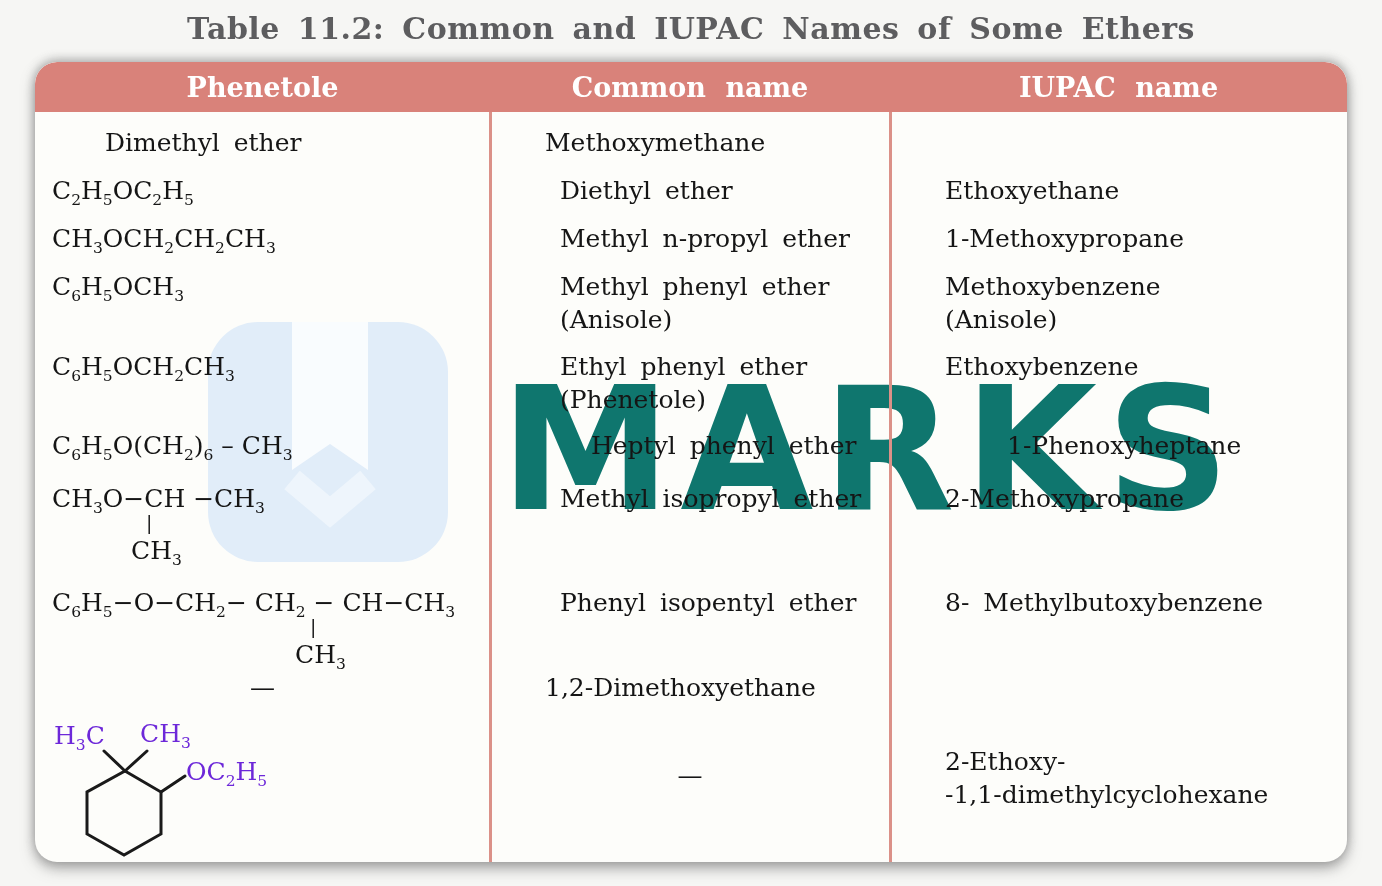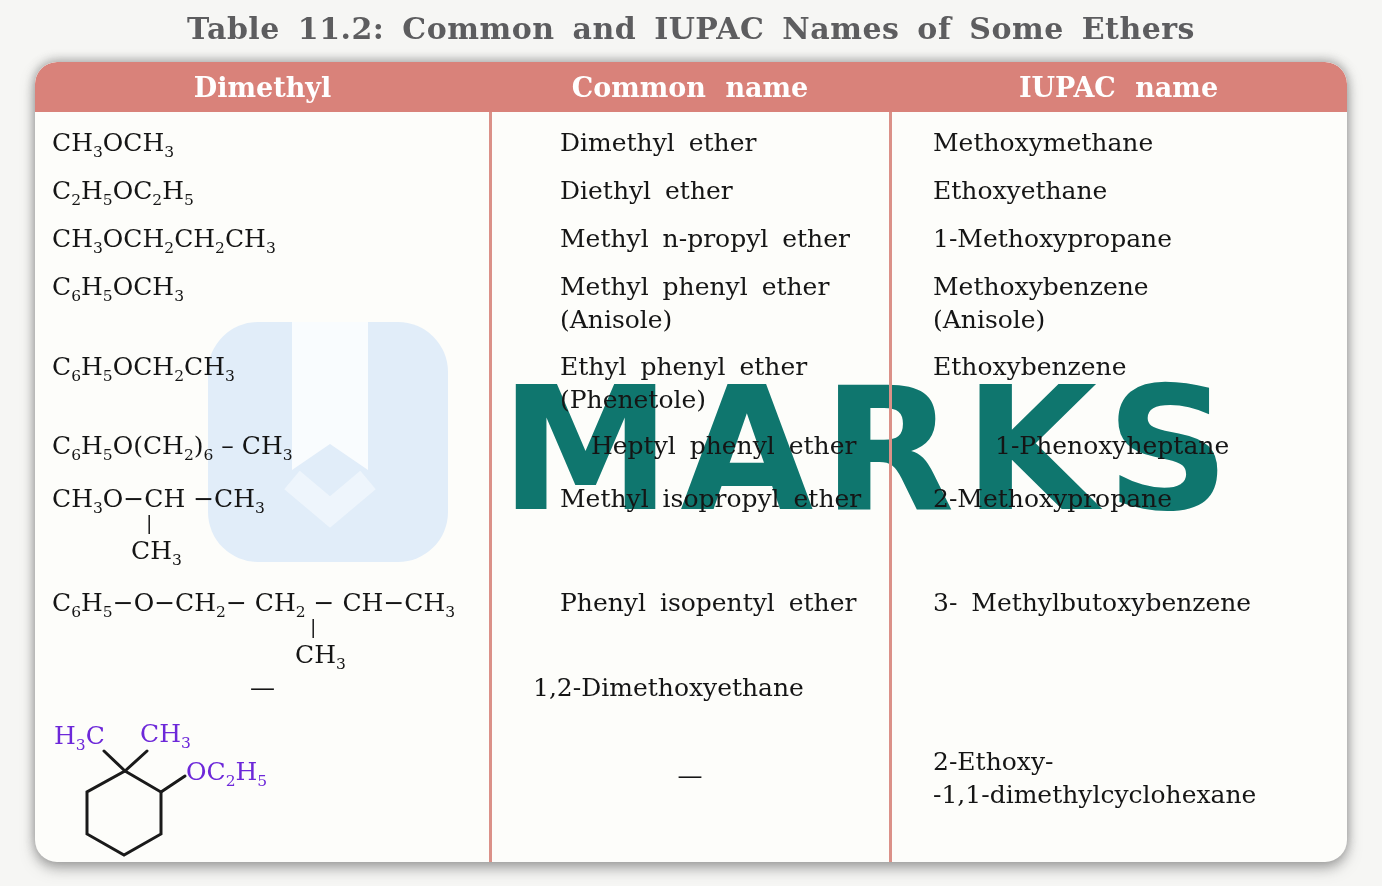--- a/index.html
+++ b/index.html
@@ -22,21 +22,21 @@
   .th{text-align:center;color:#ffffff;font-weight:bold;font-size:27px;word-spacing:10px;}
   .divider{position:absolute;top:50px;bottom:0;width:2.5px;background:#db9188;z-index:1;}
   .divider.d1{left:454px;}
   .divider.d2{left:854px;}
   
   .tbody{position:relative;z-index:1;padding-top:14px;}
   .row{display:grid;grid-template-columns:455px 400px 1fr;align-items:start;}
   .cell{font-size:25px;color:#151515;}
   .col-compound{padding-left:17px;}
   .col-common{padding-left:70px;word-spacing:6px;}
-  .col-iupac{padding-left:43px;word-spacing:6px;}
+  .col-iupac{padding-left:55px;word-spacing:6px;}
   .line,.f-line{line-height:33px;}
   .f-bar{line-height:15px;height:19px;font-size:19px;}
   sub{font-size:0.62em;line-height:0;}
   .r1,.r2,.r3{min-height:48px;}
   .r4{min-height:80px;}
   .r5{min-height:79px;}
   .r6{min-height:53px;gap:31px;}
   .r7{min-height:104px;}
   .r8{min-height:80px;}
   .r9{min-height:48px;}
@@ -60,33 +60,30 @@
 
     <div class="wm-logo">
       <svg width="240" height="240" viewBox="0 0 240 240">
         <polygon points="84,0 160,0 160,148 122,122 84,148" fill="#ffffff" opacity="0.8"></polygon>
         <polyline points="84,158 122,190 160,158" stroke="#ffffff" stroke-width="24" fill="none" opacity="0.45"></polyline>
       </svg>
     </div>
     <div class="wm-text">MARKS</div>
 
     <div class="thead">
-      <div class="th">Dimethyl</div>
+      <div class="th">Phenetole</div>
       <div class="th">Common name</div>
       <div class="th">IUPAC name</div>
     </div>
 
     <div class="divider d1"></div>
     <div class="divider d2"></div>
 
     <div class="tbody" id="table-body">
         <div class="row r1">
-          <div class="cell col-compound">
-            <div class="f-line" style="margin-left: 0px;">CH<sub>3</sub>OCH<sub>3</sub></div>
-          </div>
           <div class="cell col-common">
             <div class="line">Dimethyl ether</div>
           </div>
           <div class="cell col-iupac">
             <div class="line">Methoxymethane</div>
           </div>
         </div>
         <div class="row r2">
           <div class="cell col-compound">
             <div class="f-line" style="margin-left: 0px;">C<sub>2</sub>H<sub>5</sub>OC<sub>2</sub>H<sub>5</sub></div>
@@ -161,21 +158,21 @@
         <div class="row r8">
           <div class="cell col-compound">
             <div class="f-line" style="margin-left: 0px;">C<sub>6</sub>H<sub>5</sub>−O−CH<sub>2</sub>− CH<sub>2</sub> − CH−CH<sub>3</sub></div>
             <div class="f-line f-bar" style="margin-left: 258px;">|</div>
             <div class="f-line" style="margin-left: 243px;">CH<sub>3</sub></div>
           </div>
           <div class="cell col-common">
             <div class="line">Phenyl isopentyl ether</div>
           </div>
           <div class="cell col-iupac">
-            <div class="line">3- Methylbutoxybenzene</div>
+            <div class="line">8- Methylbutoxybenzene</div>
           </div>
         </div>
         <div class="row r9">
           <div class="cell col-common">
             <div class="line">—</div>
           </div>
           <div class="cell col-iupac">
             <div class="line">1,2-Dimethoxyethane</div>
           </div>
         </div>

